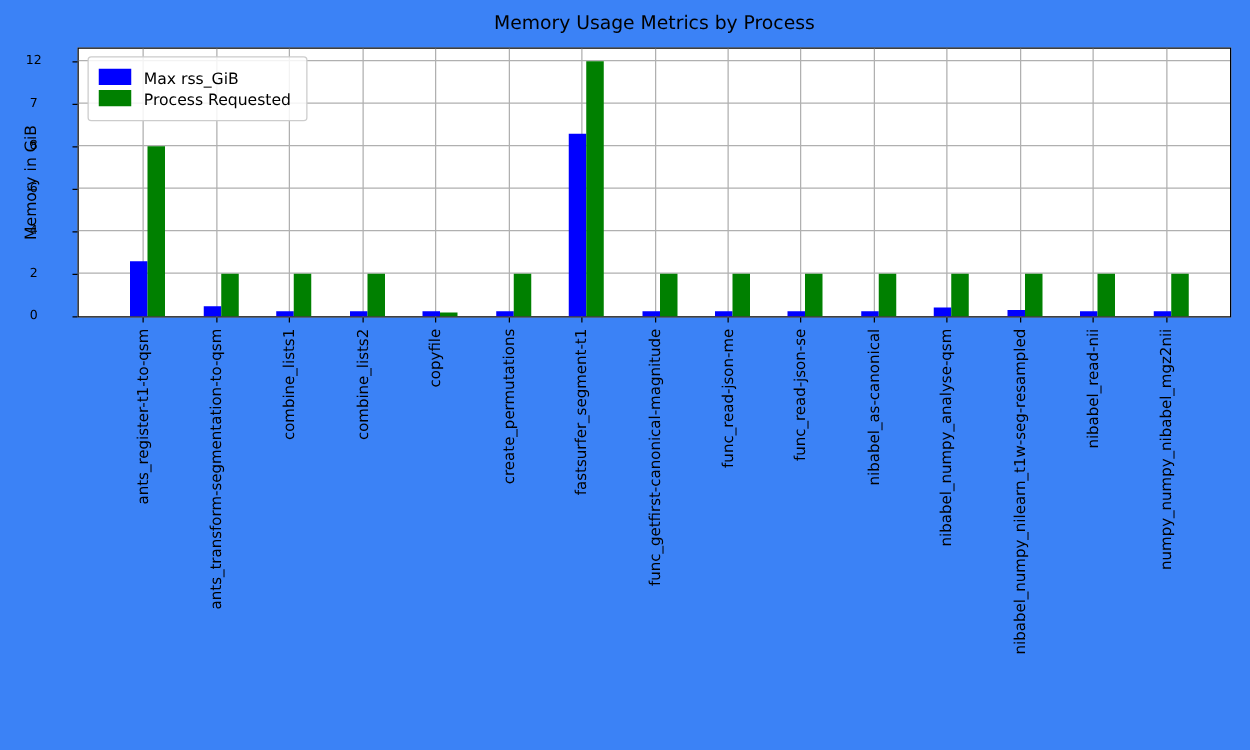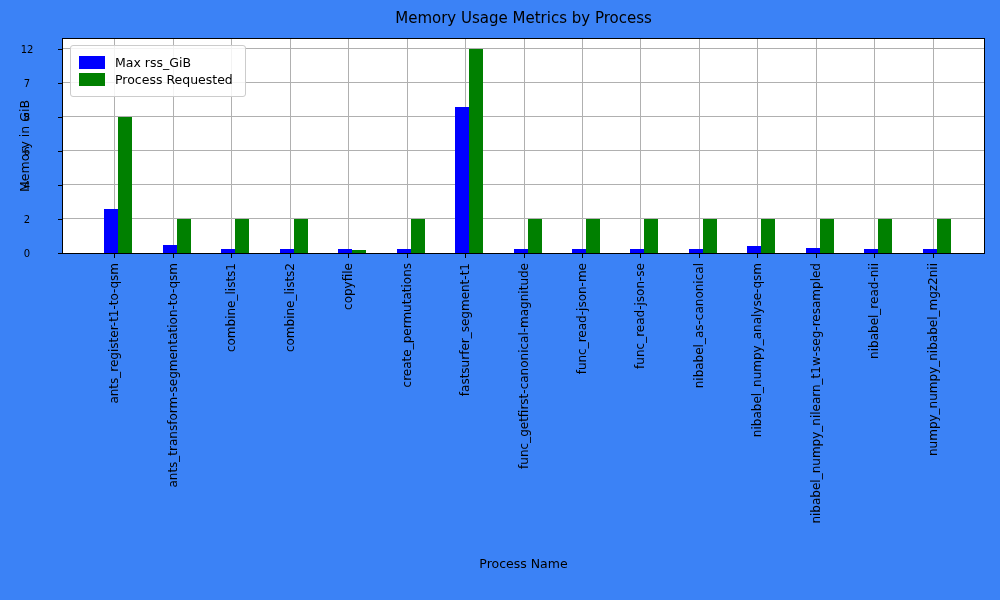--- a/index.html
+++ b/index.html
@@ -17,32 +17,31 @@
   .y-tick-label{position:absolute;left:0;width:54px;text-align:center;
     font-size:10px;transform:translateY(-50%);}
   .xlab{position:absolute;top:263px;transform:translateX(-50%);}
   .xlab span{display:block;writing-mode:vertical-rl;transform:rotate(180deg);
     font-size:12px;white-space:nowrap;}
   #y-axis-title{position:absolute;left:24px;top:146px;transform:translate(-50%,-50%) rotate(-90deg);
     font-size:12.5px;white-space:nowrap;}
   #x-axis-title{position:absolute;left:62px;top:556px;width:923px;text-align:center;font-size:12.5px;}
   #legend{position:absolute;left:70px;top:45px;background:rgba(255,255,255,0.85);
     border:1px solid #cccccc;border-radius:3px;padding:7px 12px 7px 8px;}
-  .lrow{display:flex;align-items:center;margin:2px 0;}
+  .lrow{display:flex;margin:2px 0;}
   .swatch{display:inline-block;width:26px;height:13px;margin-right:10px;}
   .llabel{font-size:12.5px;}
 </style>
 </head>
 <body>
 
 <div id="figure">
   <div id="chart-title">Memory Usage Metrics by Process</div>
 
   <div id="y-axis-title">Memory in GiB</div>
-  <div id="x-axis-title">Process Name</div>
 
   <div id="plot-area">
       <div class="gridline-h" style="bottom: 33.9683px; background: rgb(176, 176, 176);"></div>
       <div class="gridline-h" style="bottom: 67.9365px; background: rgb(176, 176, 176);"></div>
       <div class="gridline-h" style="bottom: 101.905px; background: rgb(176, 176, 176);"></div>
       <div class="gridline-h" style="bottom: 135.873px; background: rgb(176, 176, 176);"></div>
       <div class="gridline-h" style="bottom: 169.841px; background: rgb(176, 176, 176);"></div>
       <div class="gridline-h" style="bottom: 203.81px; background: rgb(176, 176, 176);"></div>
       <div class="gridline-v" style="left: 51px; background: rgb(176, 176, 176);"></div>
       <div class="bar" style="left: 41px; height: 44px; background: rgb(0, 0, 255);"></div>

